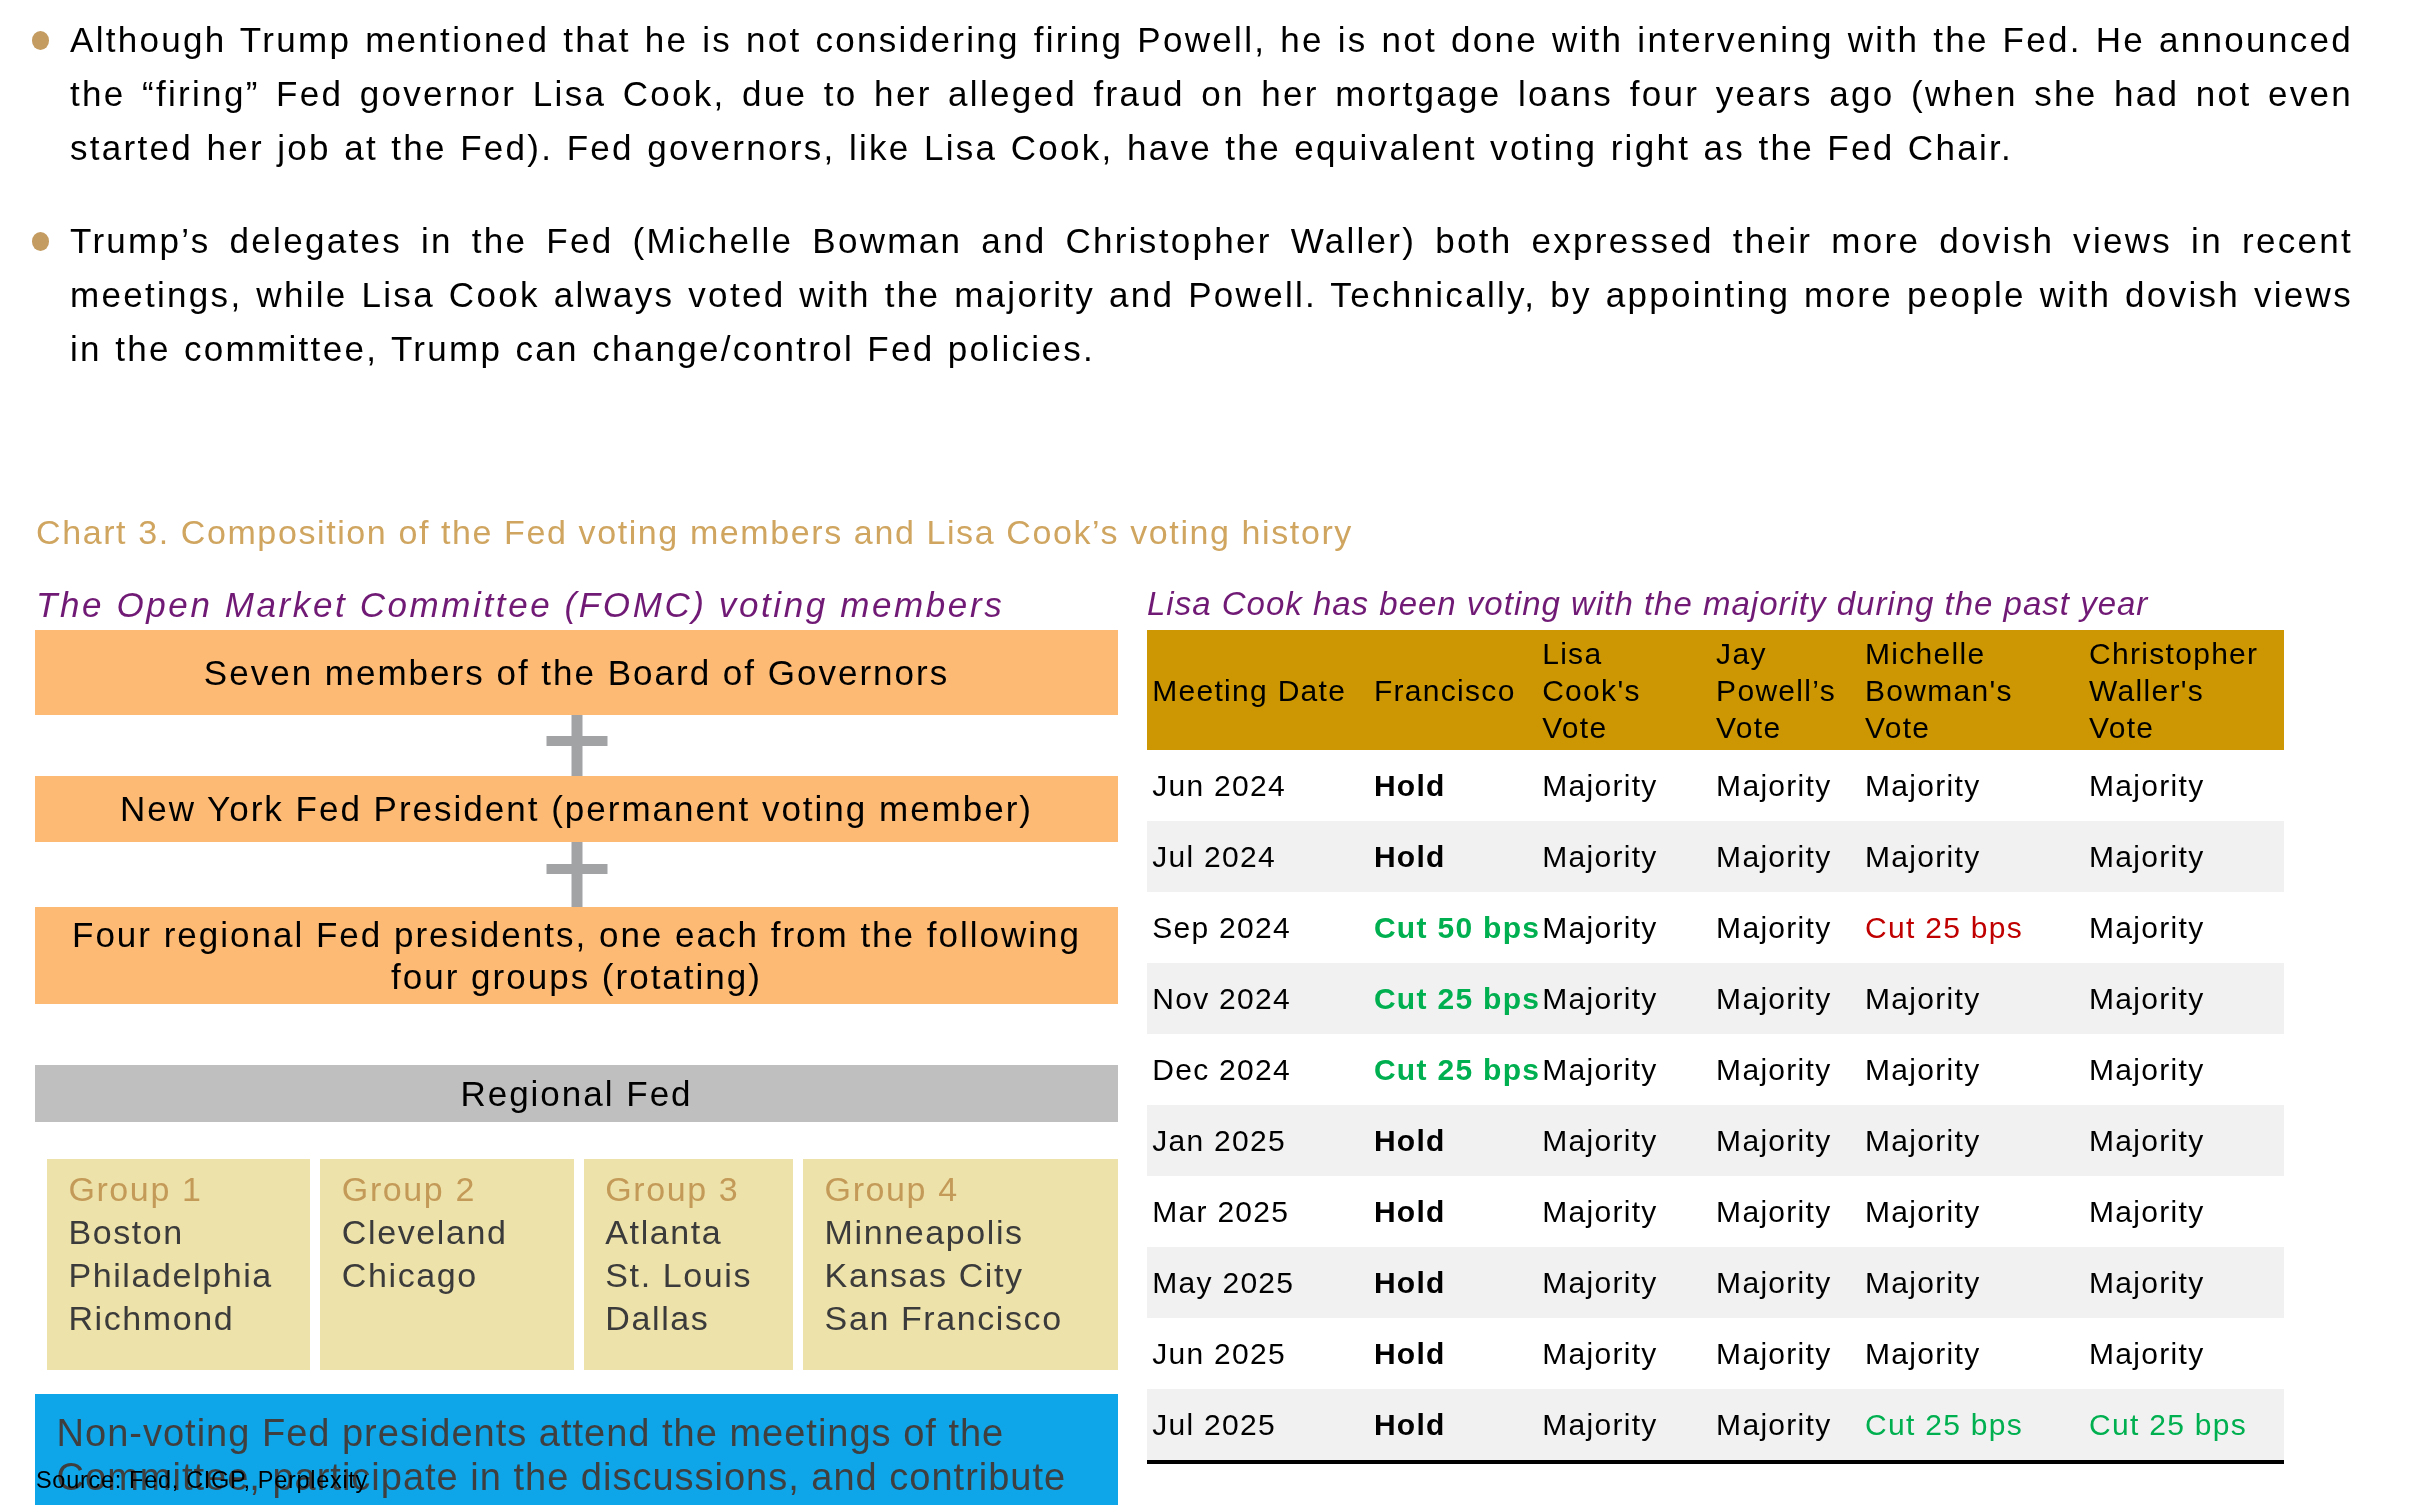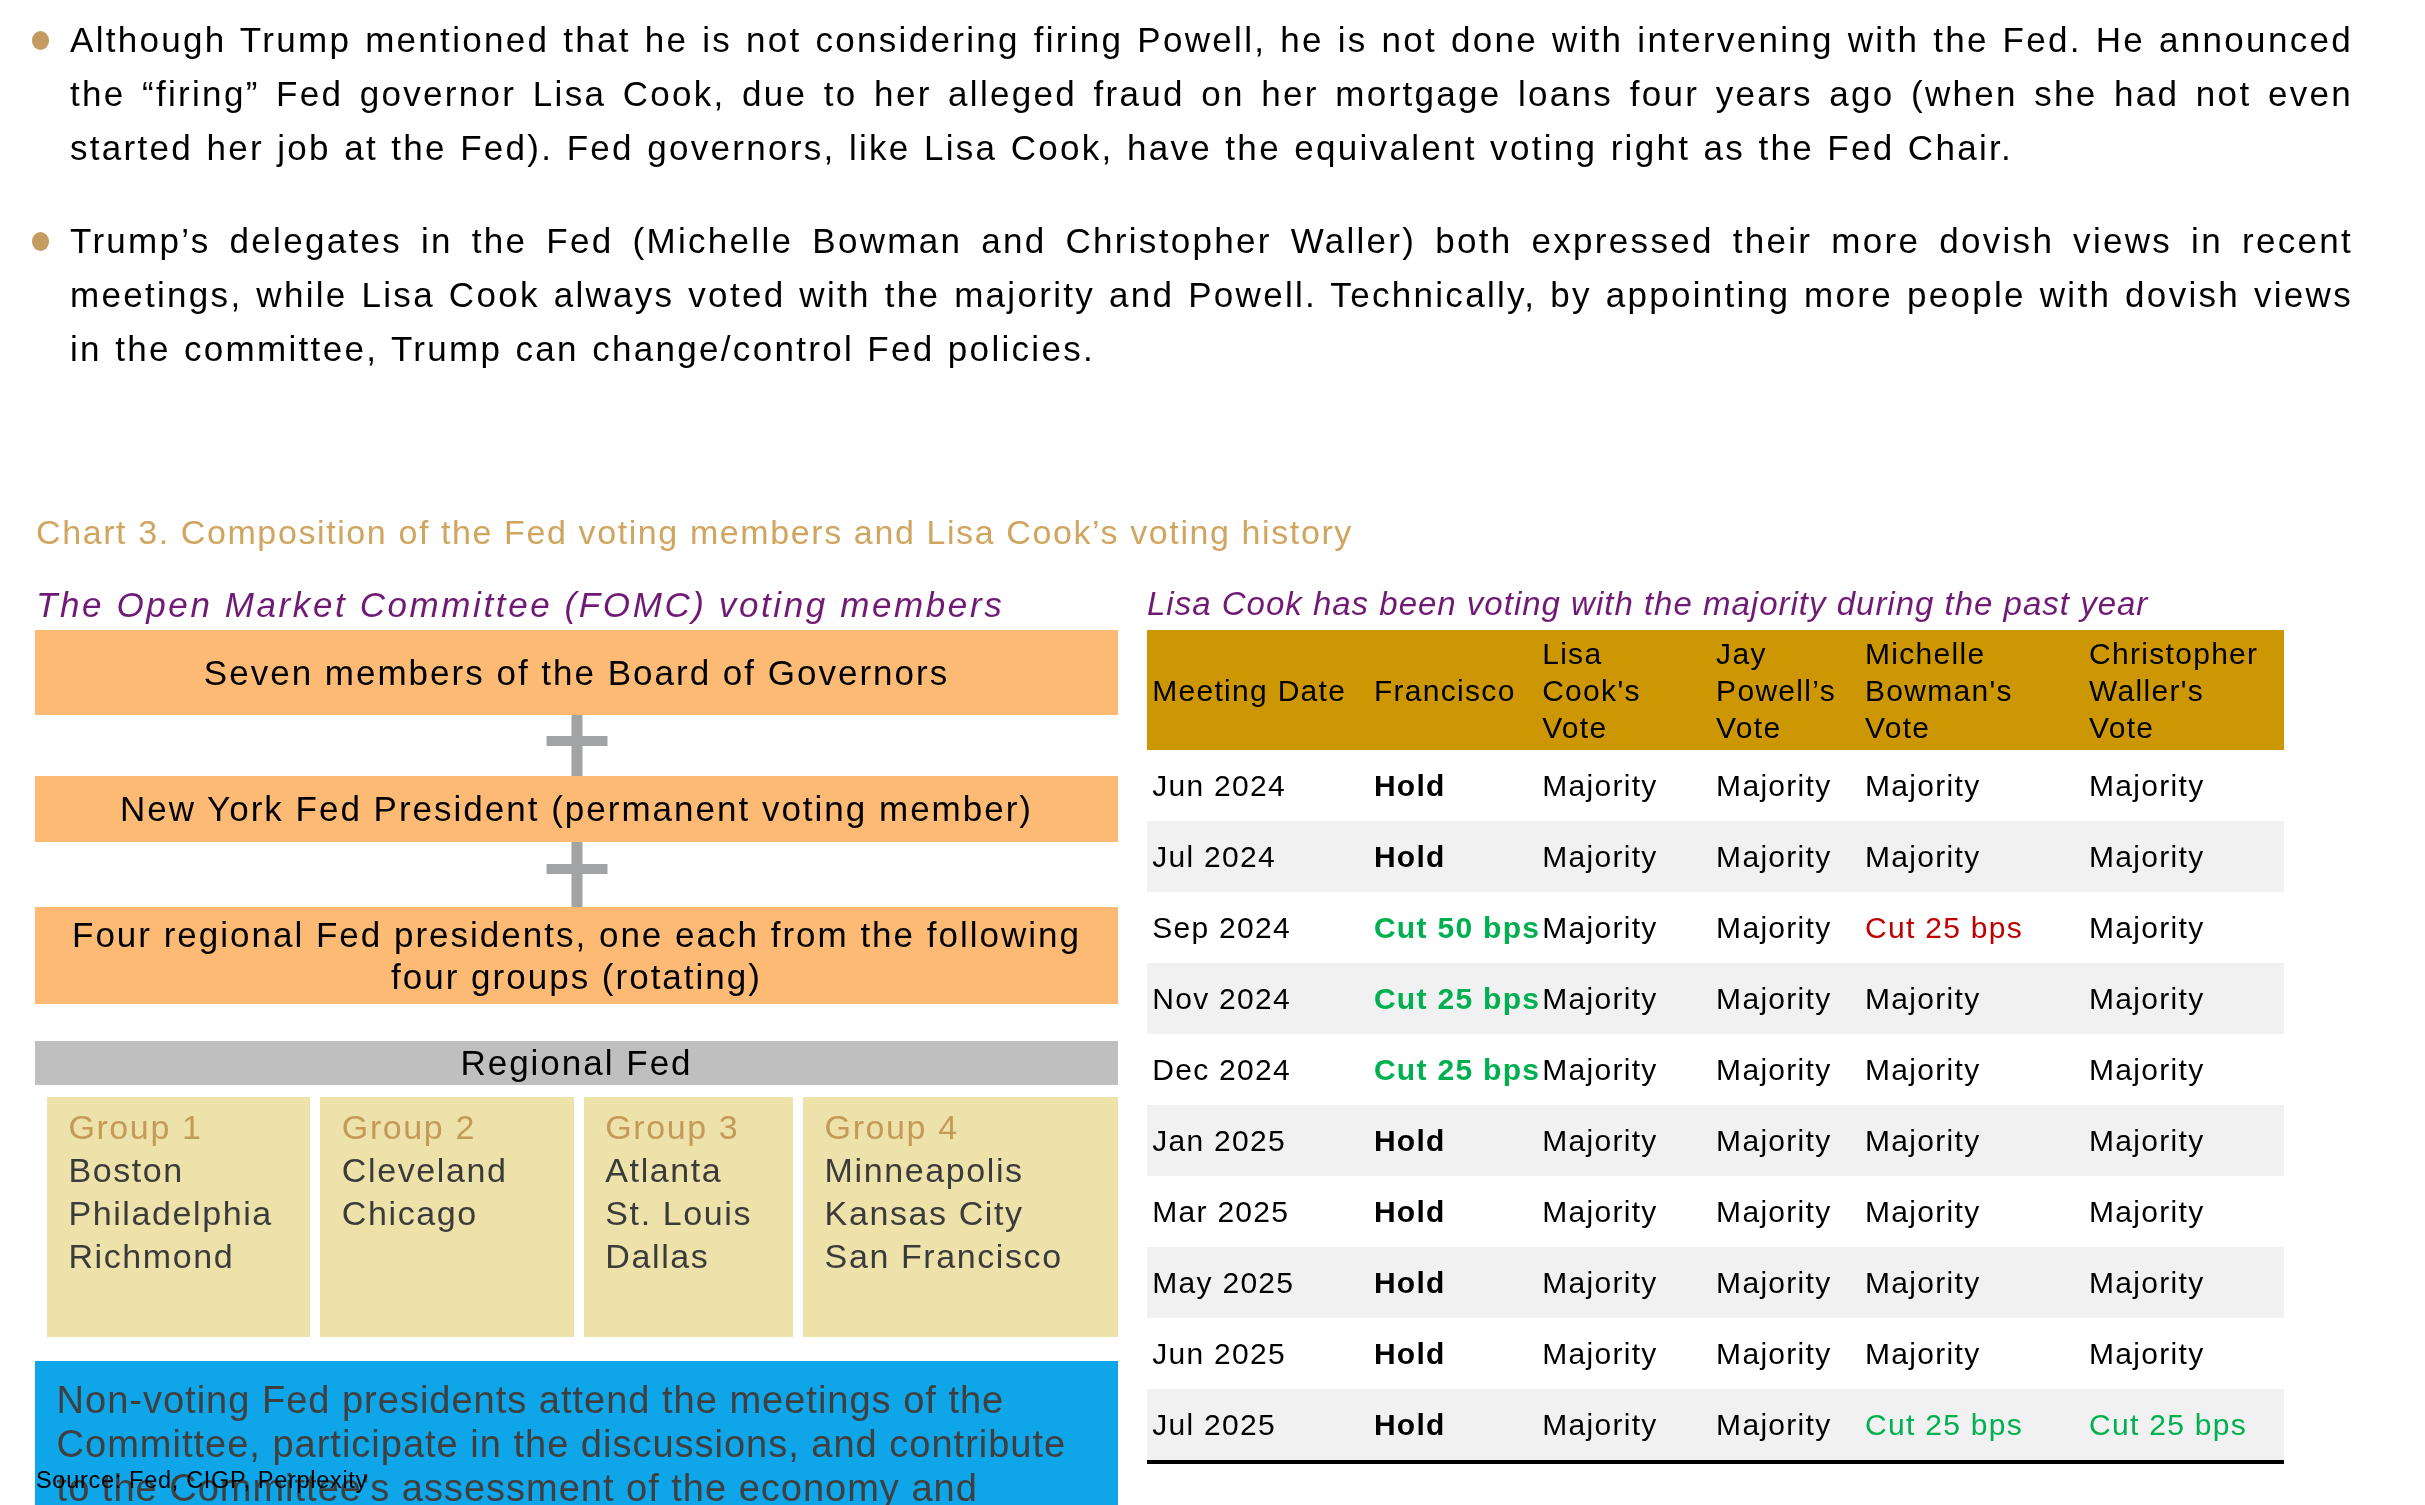--- a/index.html
+++ b/index.html
@@ -28,24 +28,24 @@
   .box1 { height:85px; }
   .box2 { height:66px; }
   .box3 { height:97px; line-height:42px; padding:0 13px; }
   .plus { position:relative; }
   .plus1 { height:61px; } .plus2 { height:65px; }
   .plus::before { content:""; position:absolute; left:50%; top:0; bottom:0; width:11px;
                   transform:translateX(-50%); background:#A1A3A5; }
   .plus::after  { content:""; position:absolute; left:50%; top:34%; width:61px; height:9.8px;
                   transform:translateX(-50%); background:#A1A3A5; }
   .spacer1 { height:37px; } .spacer2 { height:11.8px; } .spacer3 { height:24px; }
-  .regional { height:44px; background:#BFBFBF; display:flex; align-items:center; justify-content:center;
-              font-size:35px; letter-spacing:2px; color:#000; }
-  .groups { height:240px; display:grid; grid-template-columns:394fr 379fr 313fr 471fr;
-            column-gap:10px; padding-left:11.8px; }
+  .regional { height:57px; background:#BFBFBF; display:flex; align-items:center; justify-content:center;
+              font-size:35px; letter-spacing:2px; color:#000;margin-top:24px; }
+  .groups { height:211px; display:grid; grid-template-columns:394fr 379fr 313fr 471fr;
+            column-gap:10px; padding-left:11.8px;margin-top:25px; }
   .group { background:#EDE2A9; padding:9.2px 6.5px 0 21.6px; }
   .group .gname { color:#C49A58; font-size:34px; letter-spacing:1.6px; line-height:43px; }
   .group .city  { color:#3B3B3B; font-size:34px; letter-spacing:1.6px; line-height:43px; }
   .notebox { min-height:142px; background:#0ea5e9; color:#3F3F3F;
              padding:17px 29px 17px 21.6px; font-size:38px; letter-spacing:1px; line-height:44px; }
   .source { position:absolute; left:36px; top:1467px; font-size:23.5px; letter-spacing:0.7px; color:#000; }
 
   
   .tablewrap { position:absolute; left:1147px; top:630px; width:1137px; border-bottom:4.6px solid #000; }
   .thead { background:#CC9702; height:120px; display:grid;

